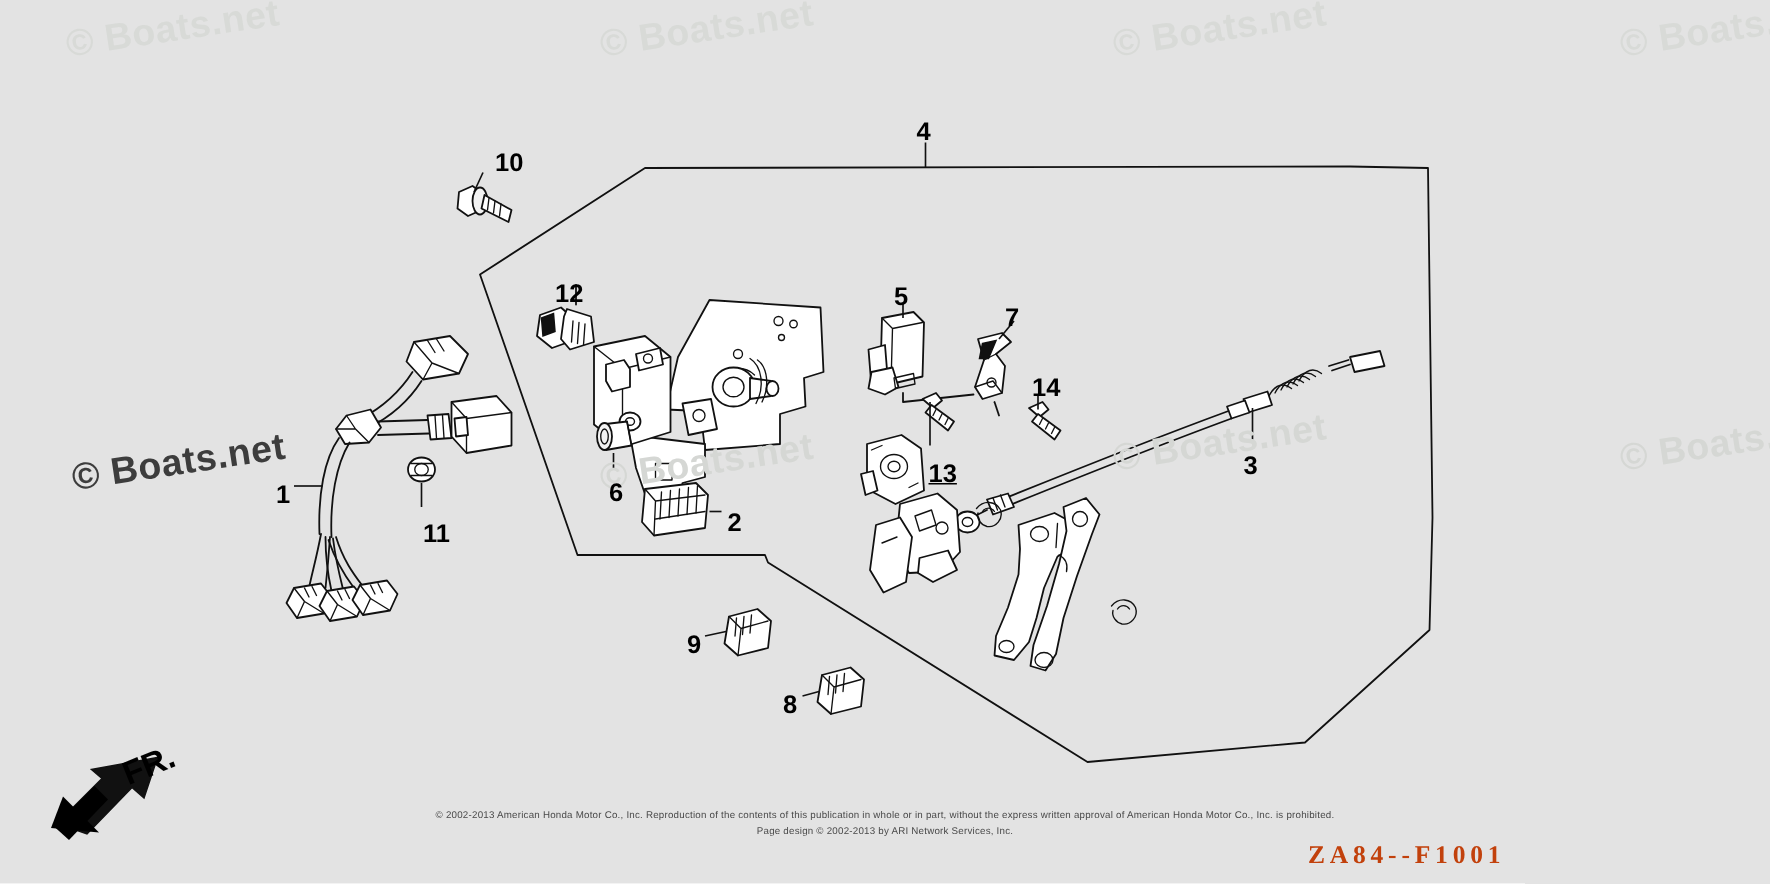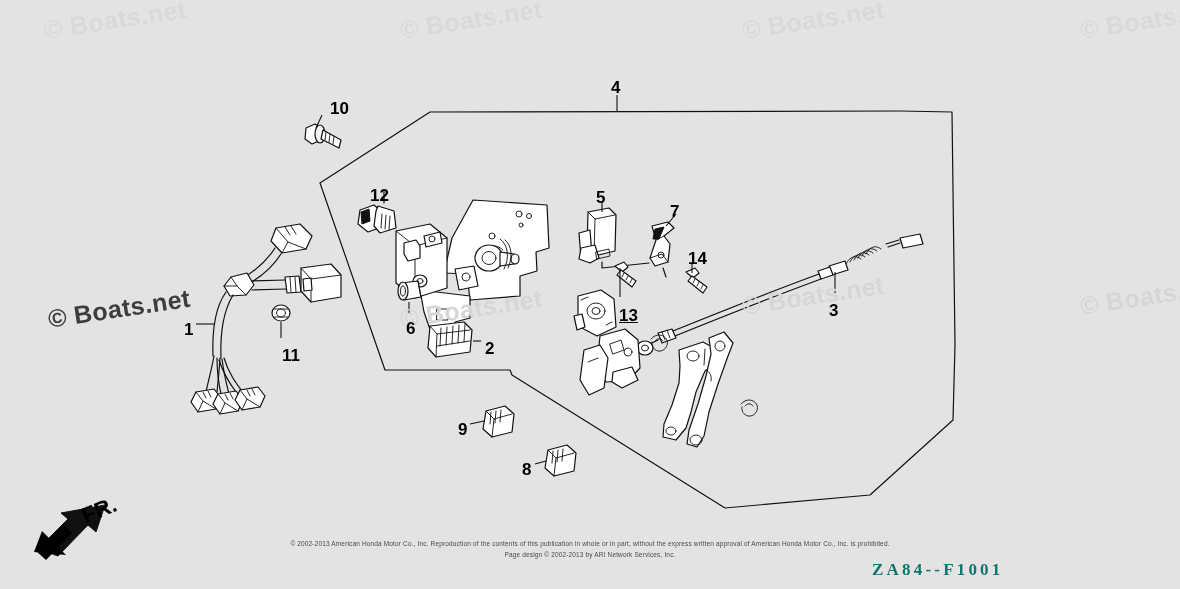--- a/index.html
+++ b/index.html
@@ -79,21 +79,21 @@
   #pagedesign-line { top: 551px; left: 0; }
 
   #part-number {
     position: absolute;
     left: 872px;
     top: 560px;
     font-family: "Liberation Serif", serif;
     font-size: 17px;
     font-weight: bold;
     letter-spacing: 3.2px;
-    color: #0f766e;
+    color: #c2410c;
   }
 </style>
 </head>
 <body>
 
 <div id="page">
 
   <svg id="art" viewBox="0 0 1180 589" xmlns="http://www.w3.org/2000/svg">
     <defs>
       <style>

